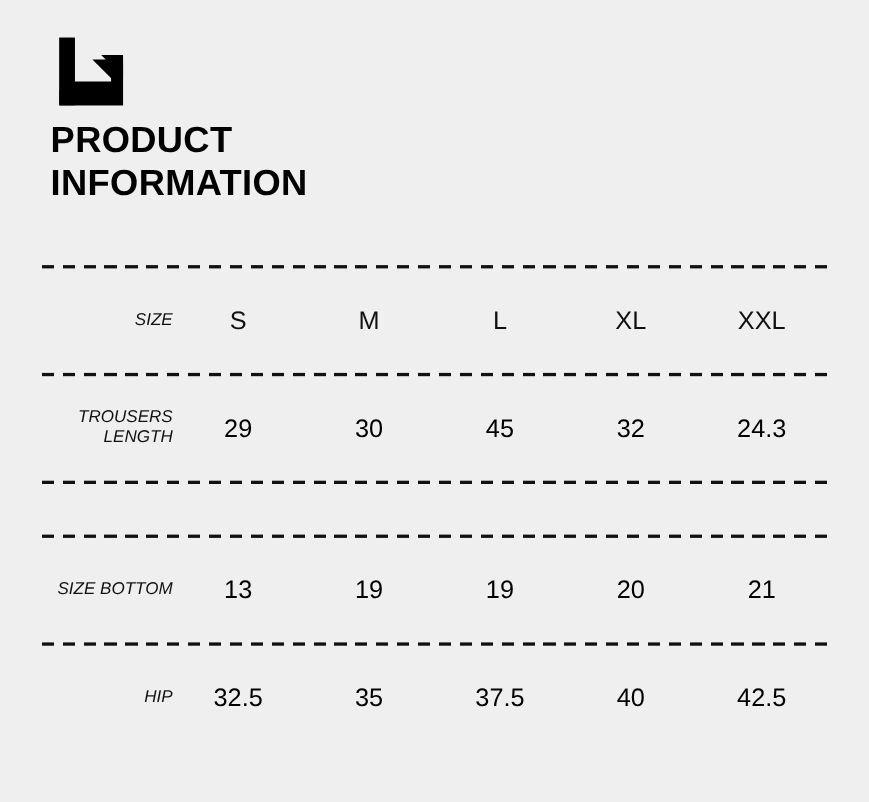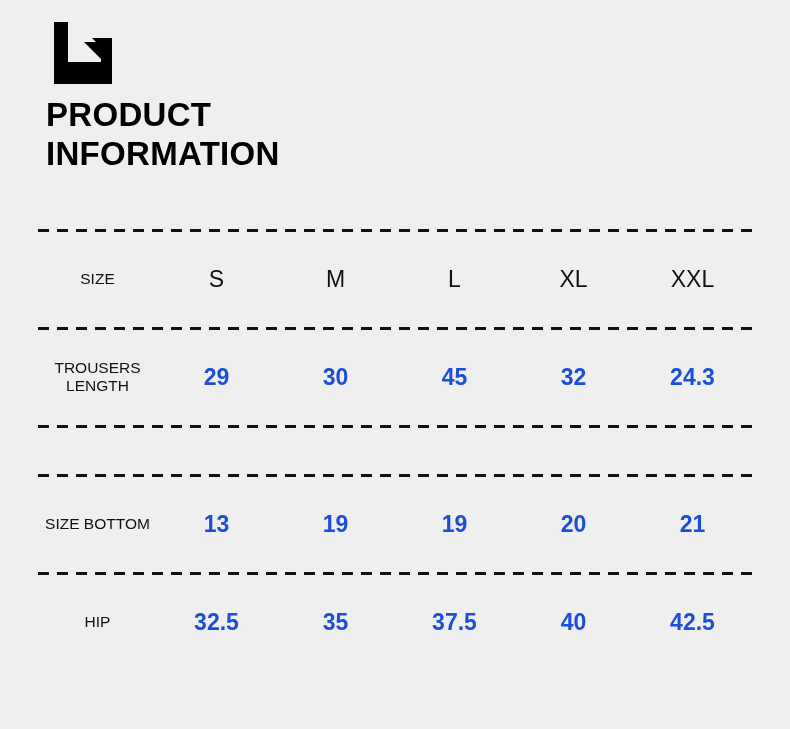--- a/index.html
+++ b/index.html
@@ -17,20 +17,21 @@
   .page {
     position: relative;
     width: 790px;
     height: 729px;
     box-sizing: border-box;
   }
 
   
   .header {
     padding: 22px 0 0 46px;
+    margin-top: 12px;
   }
   .arrow-icon {
     width: 66px;
     height: 62px;
     display: block;
   }
   .title {
     margin-top: 12px;
     font-size: 33px;
     font-weight: bold;
@@ -79,36 +80,36 @@
   .dash-line {
     height: 3px;
     width: 100%;
     background-image: repeating-linear-gradient(
       to right,
       #111 0px, #111 11px,
       rgba(0,0,0,0) 11px, rgba(0,0,0,0) 19px
     );
   }
   td.row-label {
-    text-align: center;
+    text-align: right;
     font-size: 15.5px;
     color: #111;
     padding-left: 8px;
     width: 184px;
+    font-style: italic;
   }
   td.col-head {
     text-align: center;
     font-size: 23px;
     color: #111;
   }
   td.val {
     text-align: center;
     font-size: 23px;
-    color: #1d4ed8;
-    font-weight: bold;
+    color: #000000;
   }
 </style>
 </head>
 <body>
 
 <div class="page">
 
   <div class="header">
     <svg class="arrow-icon" viewBox="0 0 66 62">
       <polygon points="8,0 22,0 22,40 55,40 55,24 66,24 66,62 8,62" fill="#000"></polygon>

